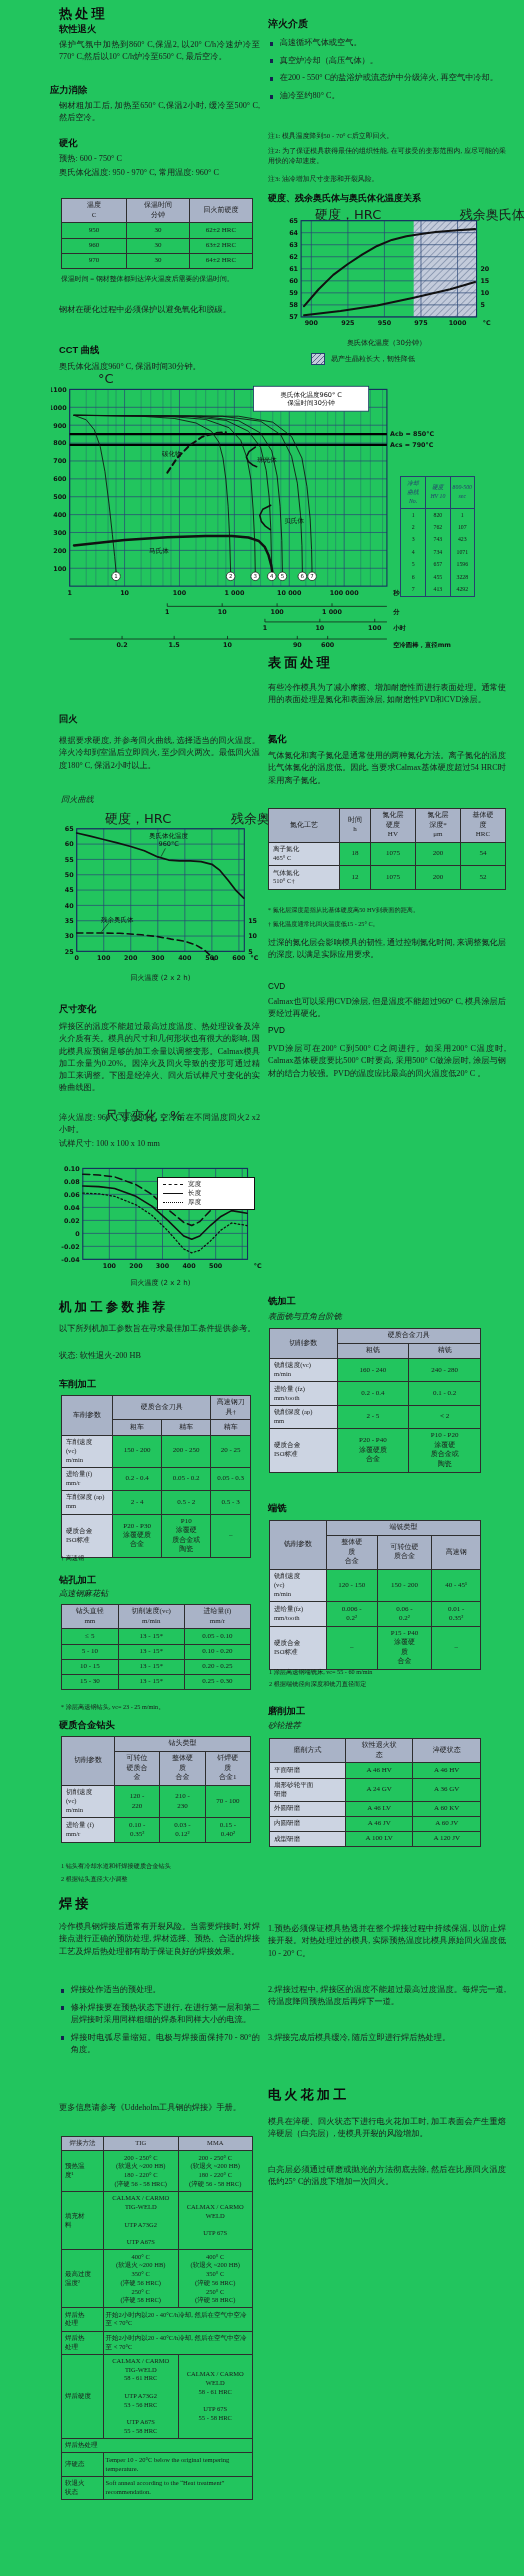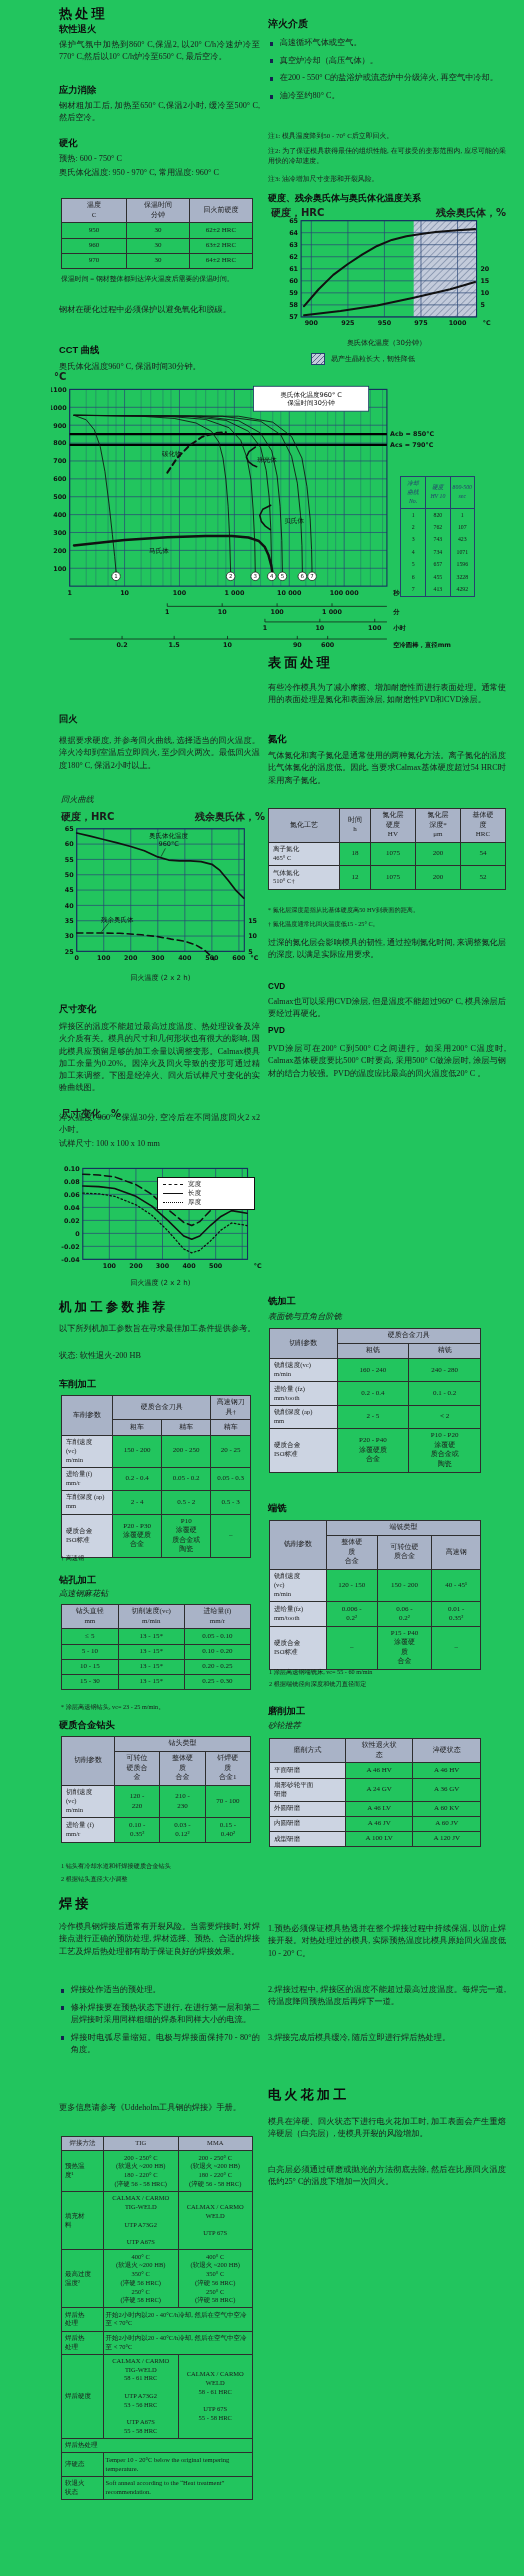--- a/index.html
+++ b/index.html
@@ -1,26 +1,26 @@
 <!DOCTYPE html>
 <html style="font-size:12.5px"><head>
 <meta charset="utf-8">
 <style>
   html,body{margin:0;padding:0;background:#fff;}
   #page{position:relative;width:525px;height:2576px;background:#22c55e;
         font-family:"Liberation Serif",serif;color:#1b1b1b;overflow:hidden;padding-left:36px;}
   .abs{position:absolute;}
   .t1{font-family:"DejaVu Serif",serif;font-weight:bold;font-size:13.2px;letter-spacing:3.1px;color:#0d0d0d;}
   .h2{font-family:"Liberation Sans",sans-serif;font-weight:bold;font-size:9.3px;color:#0d0d0d;}
-  .h3{font-family:"Liberation Sans",sans-serif;font-weight:bold;font-size:8.2px;color:#0d0d0d;}
+  .h3{font-family:"Liberation Sans",sans-serif;font-weight:normal;font-size:8.2px;color:#0d0d0d;}
   .sub{font-style:ital­ic;font-style:italic;font-size:8.2px;}
   .p{font-size:8.2px;line-height:1.5;text-align:justify;}
   .pn{font-size:6.9px;line-height:1.45;text-align:justify;}
   .fn{font-size:6.2px;line-height:1.4;}
-  .lbltxt{font-size:10px;font-weight:bold;font-family:"DejaVu Sans",sans-serif;}
+  .lbltxt{font-size:13px;font-weight:normal;font-family:"DejaVu Sans",sans-serif;margin-left:44px;}
   .ctitle{font-family:"Liberation Sans",sans-serif;font-weight:bold;font-size:9px;color:#0d0d0d;}
   .xlab{font-size:7px;text-align:center;font-family:"DejaVu Sans",sans-serif;}
   ul.blt{list-style:none;margin:0;padding:0;font-size:8.2px;line-height:1.5;}
   ul.blt li{position:relative;padding-left:11.7px;margin-bottom:5.4px;text-align:justify;}
   ul.blt li::before{content:"";position:absolute;left:1.6px;top:4.7px;width:3.9px;height:3.9px;background:#15234f;}
   table.dt{border-collapse:collapse;width:100%;font-family:"Liberation Serif",serif;table-layout:fixed;}
   table.dt td{border:0.8px solid #2e2e2e;padding:2.3px 1.6px;text-align:center;vertical-align:middle;
               font-size:7px;line-height:1.35;white-space:pre-line;word-wrap:break-word;}
   table.dt td.hd{background:#a9b3c7;}
   table.dt td.lbl{background:#ccd4e2;text-align:left;padding-left:3.9px;font-size:6.6px;}
@@ -47,21 +47,21 @@
   .legline{display:flex;align-items:center;gap:6.2px;font-size:7px;}
 </style>
 </head>
 <body>
 
 <div id="page">
 
   <div class="abs t1" style="left:59px;top:4.7px;">热处理</div>
   <div class="abs h2" style="left:59px;top:23.4px;">软性退火</div>
   <div class="abs p" style="left:59px;top:39px;width:201px;">保护气氛中加热到860° C,保温2, 以20° C/h冷速炉冷至770° C,然后以10° C/h炉冷至650° C, 最后空冷。</div>
-  <div class="abs h2" style="left:59px;top:84px;">应力消除</div>
+  <div class="abs h2" style="left:50px;top:84px;">应力消除</div>
   <div class="abs p" style="left:59px;top:100px;width:201px;">钢材粗加工后, 加热至650° C,保温2小时, 缓冷至500° C,然后空冷。</div>
   <div class="abs h2" style="left:59px;top:137px;">硬化</div>
   <div class="abs p" style="left:59px;top:153px;width:201px;">预热: 600 - 750° C</div>
   <div class="abs p" style="left:59px;top:167px;width:201px;">奥氏体化温度:  950  -  970° C,  常用温度: 960° C</div>
   <div class="abs" style="left:61px;top:198px;width:192px;">
       <table class="dt">
         <colgroup>
           <col style="width: 34%;">
           <col style="width: 33%;">
           <col style="width: 33%;">

